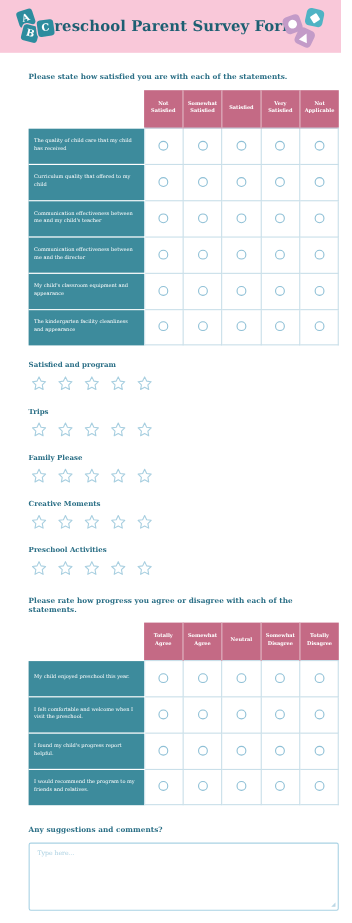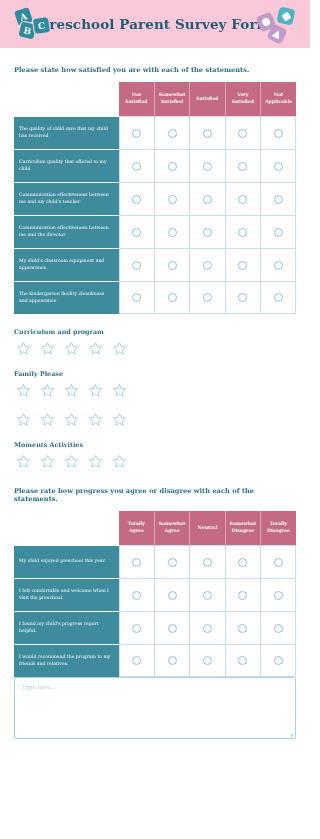--- a/index.html
+++ b/index.html
@@ -81,21 +81,21 @@
   .dot-circle { width: 8px; height: 8px; border-radius: 50%; background: #ffffff; }
   .dot-diamond { width: 7px; height: 7px; background: #ffffff; transform: rotate(45deg); border-radius: 1px; }
   .dot-tri {
     width: 0; height: 0;
     border-left: 4.5px solid transparent;
     border-right: 4.5px solid transparent;
     border-bottom: 8px solid #ffffff;
   }
 
   
-  .page { padding: 0 14px; }
+  .page { padding: 0 26px; }
   .prompt {
     font-family: "DejaVu Serif", serif;
     font-size: 6.6px;
     font-weight: bold;
     color: #2b6f86;
     margin: 18px 0 8px 0;
     letter-spacing: 0.05px;
   }
 
   
@@ -279,40 +279,60 @@
         <td class="radio-cell"><span class="radio"></span></td>
         <td class="radio-cell"><span class="radio"></span></td>
         <td class="radio-cell"><span class="radio"></span></td>
         <td class="radio-cell"><span class="radio"></span></td>
         <td class="radio-cell"><span class="radio"></span></td>
       </tr>
     </tbody>
   </table>
 
   <div class="rating-group">
-    <div class="rating-label">Curriculum and program</div>
+    <div class="rating-label">Satisfied and program</div>
     <div class="stars">
       <svg class="star" viewBox="0 0 24 24">
           <path d="M12 2.6l2.9 6.1 6.6.9-4.8 4.7 1.2 6.7-5.9-3.2-5.9 3.2 1.2-6.7-4.8-4.7 6.6-.9z" fill="none" stroke="#a8cfe0" stroke-width="1.6" stroke-linejoin="round"></path>
         </svg>
       <svg class="star" viewBox="0 0 24 24">
           <path d="M12 2.6l2.9 6.1 6.6.9-4.8 4.7 1.2 6.7-5.9-3.2-5.9 3.2 1.2-6.7-4.8-4.7 6.6-.9z" fill="none" stroke="#a8cfe0" stroke-width="1.6" stroke-linejoin="round"></path>
         </svg>
       <svg class="star" viewBox="0 0 24 24">
           <path d="M12 2.6l2.9 6.1 6.6.9-4.8 4.7 1.2 6.7-5.9-3.2-5.9 3.2 1.2-6.7-4.8-4.7 6.6-.9z" fill="none" stroke="#a8cfe0" stroke-width="1.6" stroke-linejoin="round"></path>
         </svg>
       <svg class="star" viewBox="0 0 24 24">
           <path d="M12 2.6l2.9 6.1 6.6.9-4.8 4.7 1.2 6.7-5.9-3.2-5.9 3.2 1.2-6.7-4.8-4.7 6.6-.9z" fill="none" stroke="#a8cfe0" stroke-width="1.6" stroke-linejoin="round"></path>
         </svg>
       <svg class="star" viewBox="0 0 24 24">
           <path d="M12 2.6l2.9 6.1 6.6.9-4.8 4.7 1.2 6.7-5.9-3.2-5.9 3.2 1.2-6.7-4.8-4.7 6.6-.9z" fill="none" stroke="#a8cfe0" stroke-width="1.6" stroke-linejoin="round"></path>
         </svg>
     </div>
   </div>
 
+  <div class="rating-group">
+    <div class="rating-label">Trips</div>
+    <div class="stars">
+      <svg class="star" viewBox="0 0 24 24">
+          <path d="M12 2.6l2.9 6.1 6.6.9-4.8 4.7 1.2 6.7-5.9-3.2-5.9 3.2 1.2-6.7-4.8-4.7 6.6-.9z" fill="none" stroke="#a8cfe0" stroke-width="1.6" stroke-linejoin="round"></path>
+        </svg>
+      <svg class="star" viewBox="0 0 24 24">
+          <path d="M12 2.6l2.9 6.1 6.6.9-4.8 4.7 1.2 6.7-5.9-3.2-5.9 3.2 1.2-6.7-4.8-4.7 6.6-.9z" fill="none" stroke="#a8cfe0" stroke-width="1.6" stroke-linejoin="round"></path>
+        </svg>
+      <svg class="star" viewBox="0 0 24 24">
+          <path d="M12 2.6l2.9 6.1 6.6.9-4.8 4.7 1.2 6.7-5.9-3.2-5.9 3.2 1.2-6.7-4.8-4.7 6.6-.9z" fill="none" stroke="#a8cfe0" stroke-width="1.6" stroke-linejoin="round"></path>
+        </svg>
+      <svg class="star" viewBox="0 0 24 24">
+          <path d="M12 2.6l2.9 6.1 6.6.9-4.8 4.7 1.2 6.7-5.9-3.2-5.9 3.2 1.2-6.7-4.8-4.7 6.6-.9z" fill="none" stroke="#a8cfe0" stroke-width="1.6" stroke-linejoin="round"></path>
+        </svg>
+      <svg class="star" viewBox="0 0 24 24">
+          <path d="M12 2.6l2.9 6.1 6.6.9-4.8 4.7 1.2 6.7-5.9-3.2-5.9 3.2 1.2-6.7-4.8-4.7 6.6-.9z" fill="none" stroke="#a8cfe0" stroke-width="1.6" stroke-linejoin="round"></path>
+        </svg>
+    </div>
+  </div>
 
   <div class="rating-group">
     <div class="rating-label">Family Please</div>
     <div class="stars">
       <svg class="star" viewBox="0 0 24 24">
           <path d="M12 2.6l2.9 6.1 6.6.9-4.8 4.7 1.2 6.7-5.9-3.2-5.9 3.2 1.2-6.7-4.8-4.7 6.6-.9z" fill="none" stroke="#a8cfe0" stroke-width="1.6" stroke-linejoin="round"></path>
         </svg>
       <svg class="star" viewBox="0 0 24 24">
           <path d="M12 2.6l2.9 6.1 6.6.9-4.8 4.7 1.2 6.7-5.9-3.2-5.9 3.2 1.2-6.7-4.8-4.7 6.6-.9z" fill="none" stroke="#a8cfe0" stroke-width="1.6" stroke-linejoin="round"></path>
         </svg>
@@ -322,41 +342,42 @@
       <svg class="star" viewBox="0 0 24 24">
           <path d="M12 2.6l2.9 6.1 6.6.9-4.8 4.7 1.2 6.7-5.9-3.2-5.9 3.2 1.2-6.7-4.8-4.7 6.6-.9z" fill="none" stroke="#a8cfe0" stroke-width="1.6" stroke-linejoin="round"></path>
         </svg>
       <svg class="star" viewBox="0 0 24 24">
           <path d="M12 2.6l2.9 6.1 6.6.9-4.8 4.7 1.2 6.7-5.9-3.2-5.9 3.2 1.2-6.7-4.8-4.7 6.6-.9z" fill="none" stroke="#a8cfe0" stroke-width="1.6" stroke-linejoin="round"></path>
         </svg>
     </div>
   </div>
 
   <div class="rating-group">
+    <div class="rating-label">Creative Moments</div>
     <div class="stars">
       <svg class="star" viewBox="0 0 24 24">
           <path d="M12 2.6l2.9 6.1 6.6.9-4.8 4.7 1.2 6.7-5.9-3.2-5.9 3.2 1.2-6.7-4.8-4.7 6.6-.9z" fill="none" stroke="#a8cfe0" stroke-width="1.6" stroke-linejoin="round"></path>
         </svg>
       <svg class="star" viewBox="0 0 24 24">
           <path d="M12 2.6l2.9 6.1 6.6.9-4.8 4.7 1.2 6.7-5.9-3.2-5.9 3.2 1.2-6.7-4.8-4.7 6.6-.9z" fill="none" stroke="#a8cfe0" stroke-width="1.6" stroke-linejoin="round"></path>
         </svg>
       <svg class="star" viewBox="0 0 24 24">
           <path d="M12 2.6l2.9 6.1 6.6.9-4.8 4.7 1.2 6.7-5.9-3.2-5.9 3.2 1.2-6.7-4.8-4.7 6.6-.9z" fill="none" stroke="#a8cfe0" stroke-width="1.6" stroke-linejoin="round"></path>
         </svg>
       <svg class="star" viewBox="0 0 24 24">
           <path d="M12 2.6l2.9 6.1 6.6.9-4.8 4.7 1.2 6.7-5.9-3.2-5.9 3.2 1.2-6.7-4.8-4.7 6.6-.9z" fill="none" stroke="#a8cfe0" stroke-width="1.6" stroke-linejoin="round"></path>
         </svg>
       <svg class="star" viewBox="0 0 24 24">
           <path d="M12 2.6l2.9 6.1 6.6.9-4.8 4.7 1.2 6.7-5.9-3.2-5.9 3.2 1.2-6.7-4.8-4.7 6.6-.9z" fill="none" stroke="#a8cfe0" stroke-width="1.6" stroke-linejoin="round"></path>
         </svg>
     </div>
   </div>
 
   <div class="rating-group">
-    <div class="rating-label">Moments Activities</div>
+    <div class="rating-label">Preschool Activities</div>
     <div class="stars">
       <svg class="star" viewBox="0 0 24 24">
           <path d="M12 2.6l2.9 6.1 6.6.9-4.8 4.7 1.2 6.7-5.9-3.2-5.9 3.2 1.2-6.7-4.8-4.7 6.6-.9z" fill="none" stroke="#a8cfe0" stroke-width="1.6" stroke-linejoin="round"></path>
         </svg>
       <svg class="star" viewBox="0 0 24 24">
           <path d="M12 2.6l2.9 6.1 6.6.9-4.8 4.7 1.2 6.7-5.9-3.2-5.9 3.2 1.2-6.7-4.8-4.7 6.6-.9z" fill="none" stroke="#a8cfe0" stroke-width="1.6" stroke-linejoin="round"></path>
         </svg>
       <svg class="star" viewBox="0 0 24 24">
           <path d="M12 2.6l2.9 6.1 6.6.9-4.8 4.7 1.2 6.7-5.9-3.2-5.9 3.2 1.2-6.7-4.8-4.7 6.6-.9z" fill="none" stroke="#a8cfe0" stroke-width="1.6" stroke-linejoin="round"></path>
         </svg>
@@ -419,18 +440,19 @@
         <td class="row-lbl">I would recommend the program to my friends and relatives.</td>
         <td class="radio-cell"><span class="radio"></span></td>
         <td class="radio-cell"><span class="radio"></span></td>
         <td class="radio-cell"><span class="radio"></span></td>
         <td class="radio-cell"><span class="radio"></span></td>
         <td class="radio-cell"><span class="radio"></span></td>
       </tr>
     </tbody>
   </table>
 
+  <div class="prompt">Any suggestions and comments?</div>
   <div class="comments-box">
     <span>Type here...</span>
     <span class="resize-grip">◢</span>
   </div>
 
 </div>
 
 </body></html>

